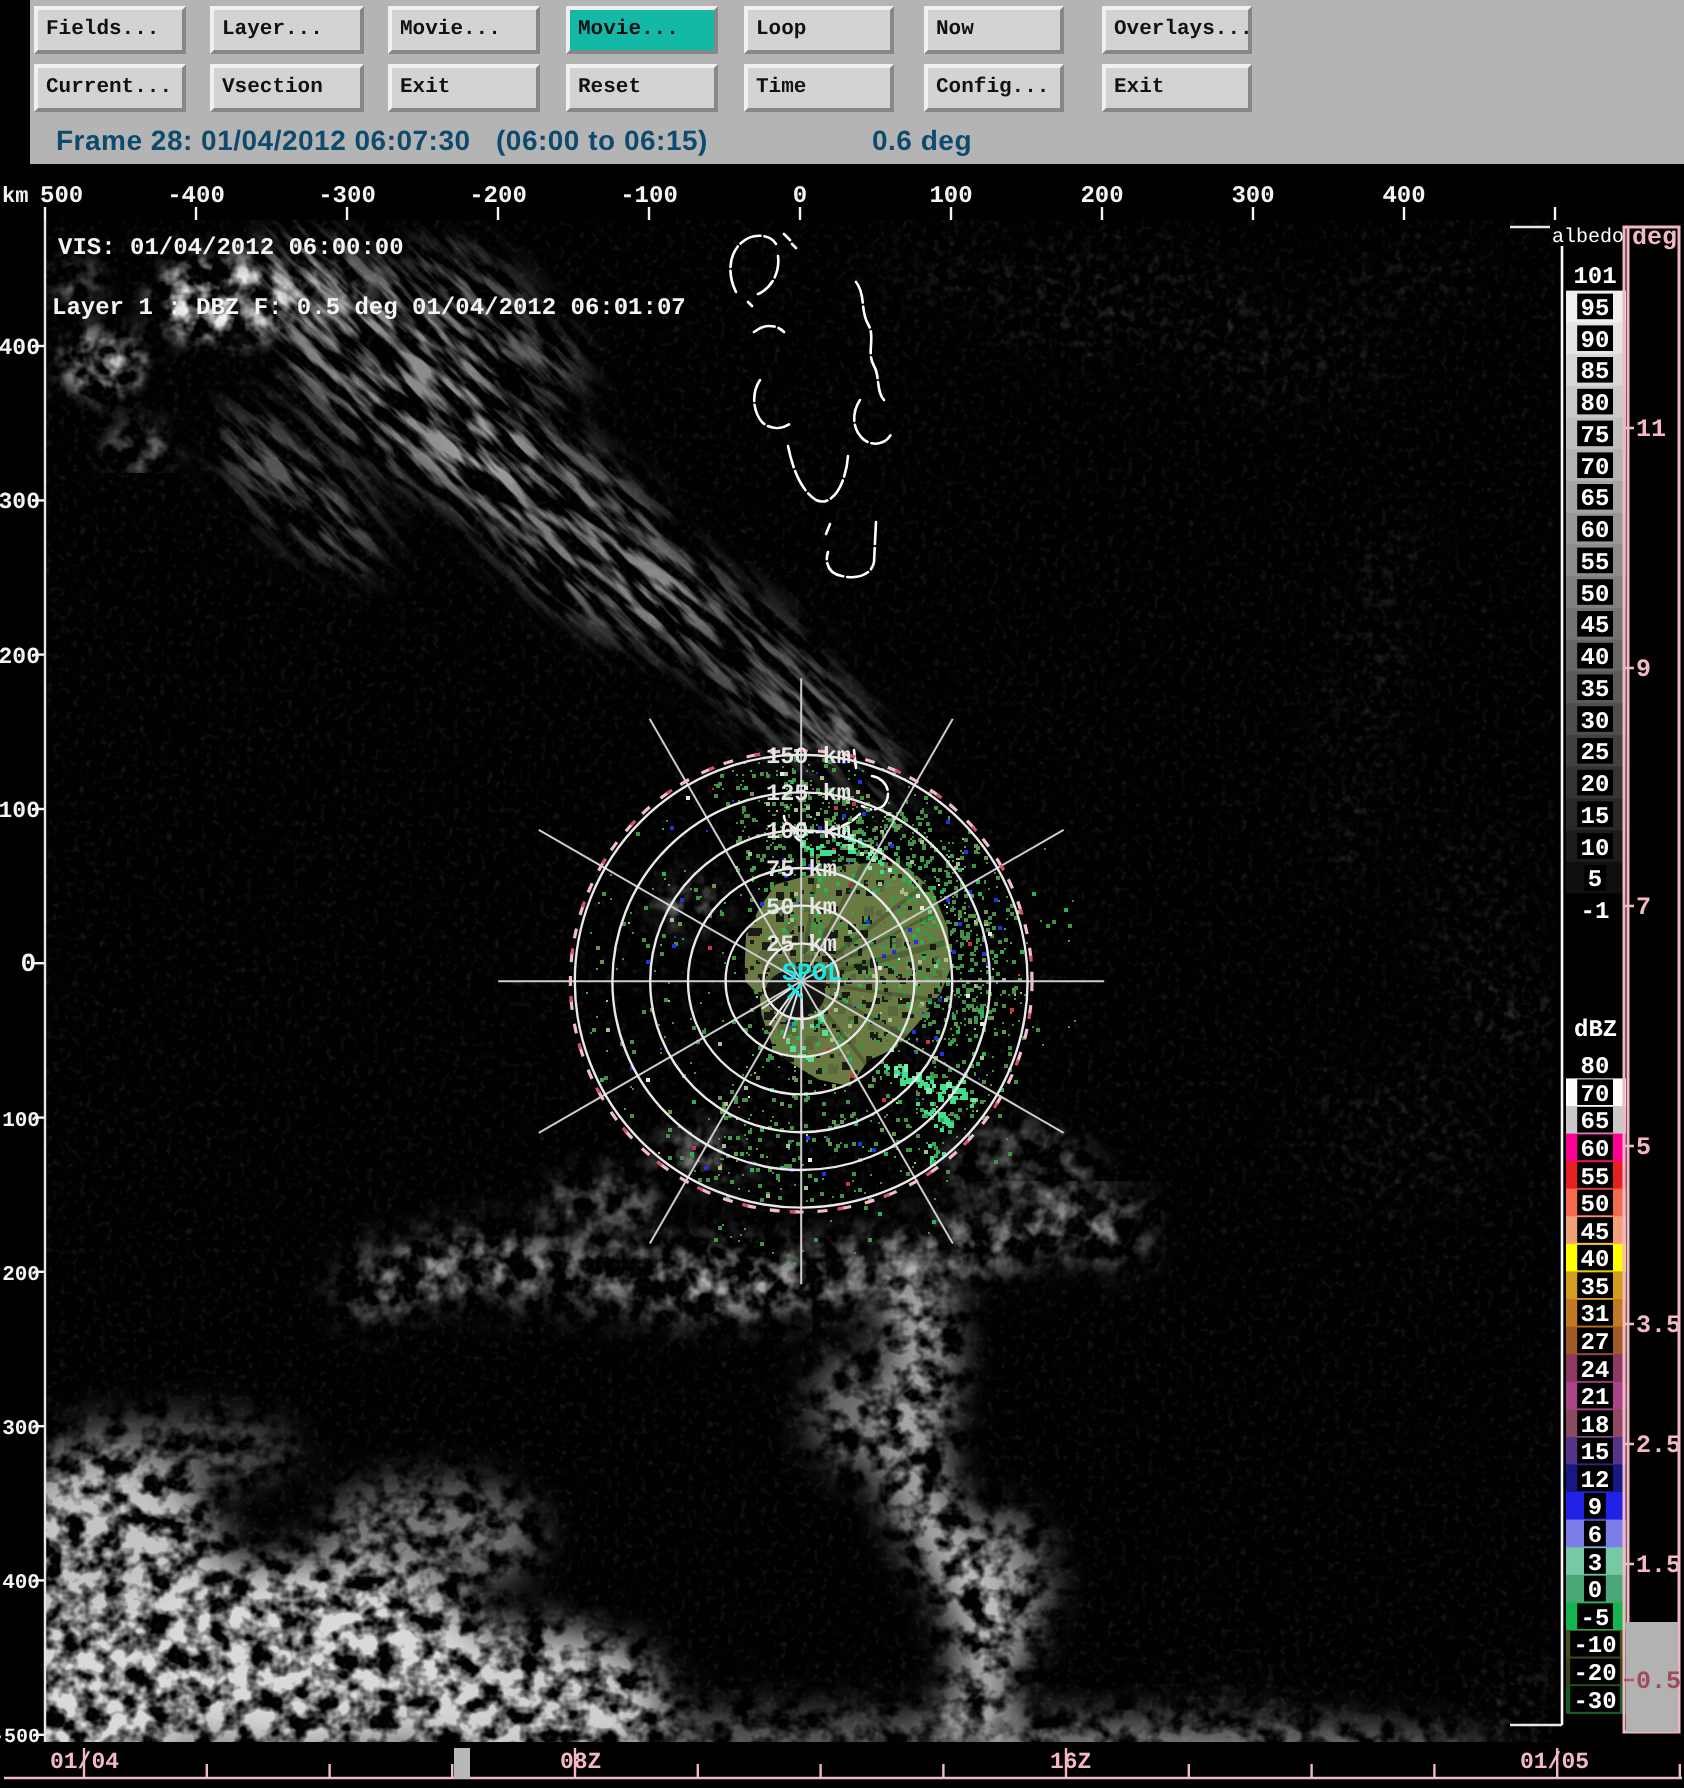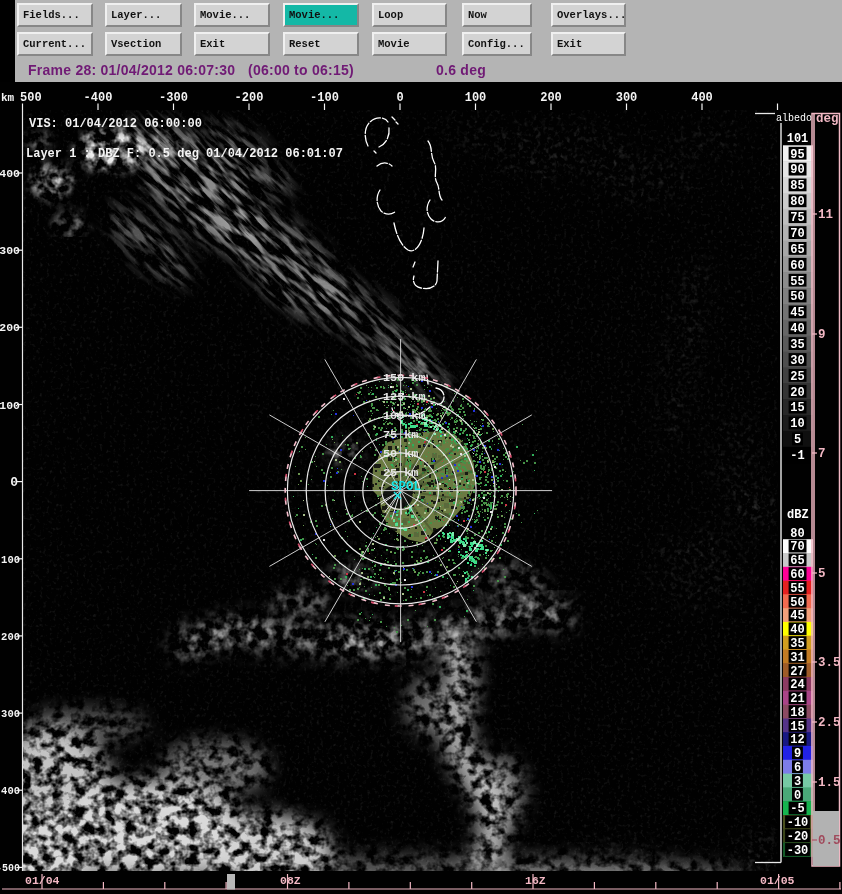--- a/index.html
+++ b/index.html
@@ -1,31 +1,31 @@
 <!DOCTYPE html>
 <html><head><meta charset="utf-8"><style>
 html,body{margin:0;padding:0;background:#000;width:842px;height:894px;overflow:hidden}
 #top{position:absolute;left:15px;top:0;width:842px;height:82px;background:#b4b4b4}
 .btn{position:absolute;height:20px;background:#d3d3d3;border-top:2px solid #f0f0f0;border-left:2px solid #f0f0f0;border-bottom:2px solid #878787;border-right:2px solid #878787;font-family:"Liberation Mono",monospace;font-weight:bold;font-size:10.5px;color:#111;line-height:20px;padding-left:4px;white-space:nowrap}
 .btn.dn{background:#14b8a6}
-.inf{position:absolute;top:62px;font-family:"Liberation Sans",sans-serif;font-weight:bold;font-size:14px;letter-spacing:0.25px;color:#701a75;white-space:nowrap}
+.inf{position:absolute;top:62px;font-family:"Liberation Sans",sans-serif;font-weight:bold;font-size:14px;letter-spacing:0.25px;color:#0c4a6e;white-space:nowrap}
 </style></head><body>
 <div id="top">
 <div class="btn" style="left:2px;top:3px;width:68px">Fields...</div>
 <div class="btn" style="left:90px;top:3px;width:69px">Layer...</div>
 <div class="btn" style="left:179px;top:3px;width:68px">Movie...</div>
 <div class="btn dn" style="left:268px;top:3px;width:68px">Movie...</div>
 <div class="btn" style="left:357px;top:3px;width:67px">Loop</div>
 <div class="btn" style="left:447px;top:3px;width:62px">Now</div>
 <div class="btn" style="left:536px;top:3px;width:67px">Overlays...</div>
 <div class="btn" style="left:2px;top:32px;width:68px">Current...</div>
 <div class="btn" style="left:90px;top:32px;width:69px">Vsection</div>
 <div class="btn" style="left:179px;top:32px;width:68px">Exit</div>
 <div class="btn" style="left:268px;top:32px;width:68px">Reset</div>
-<div class="btn" style="left:357px;top:32px;width:67px">Movie</div>
+<div class="btn" style="left:357px;top:32px;width:67px">Time</div>
 <div class="btn" style="left:447px;top:32px;width:62px">Config...</div>
 <div class="btn" style="left:536px;top:32px;width:67px">Exit</div>
 <div class="inf" style="left:13px">Frame 28: 01/04/2012 06:07:30</div>
 <div class="inf" style="left:233px">(06:00 to 06:15)</div>
 <div class="inf" style="left:421px">0.6 deg</div>
 </div>
 <svg width="842" height="894" viewBox="0 0 842 894" style="position:absolute;left:0;top:0">
 <rect x="0" y="82" width="842" height="812" fill="#010101"></rect>
 <defs>
 <filter id="nStreak" x="-5%" y="-5%" width="110%" height="110%">

